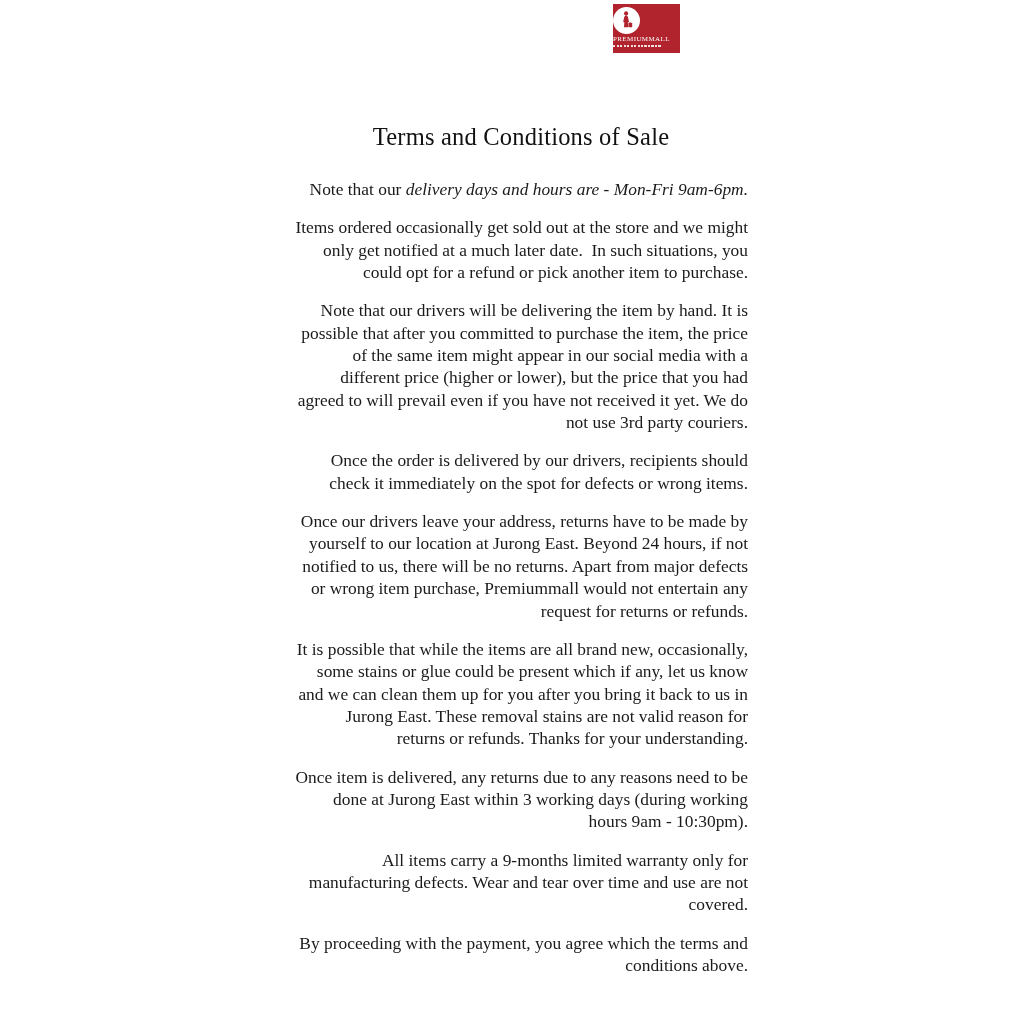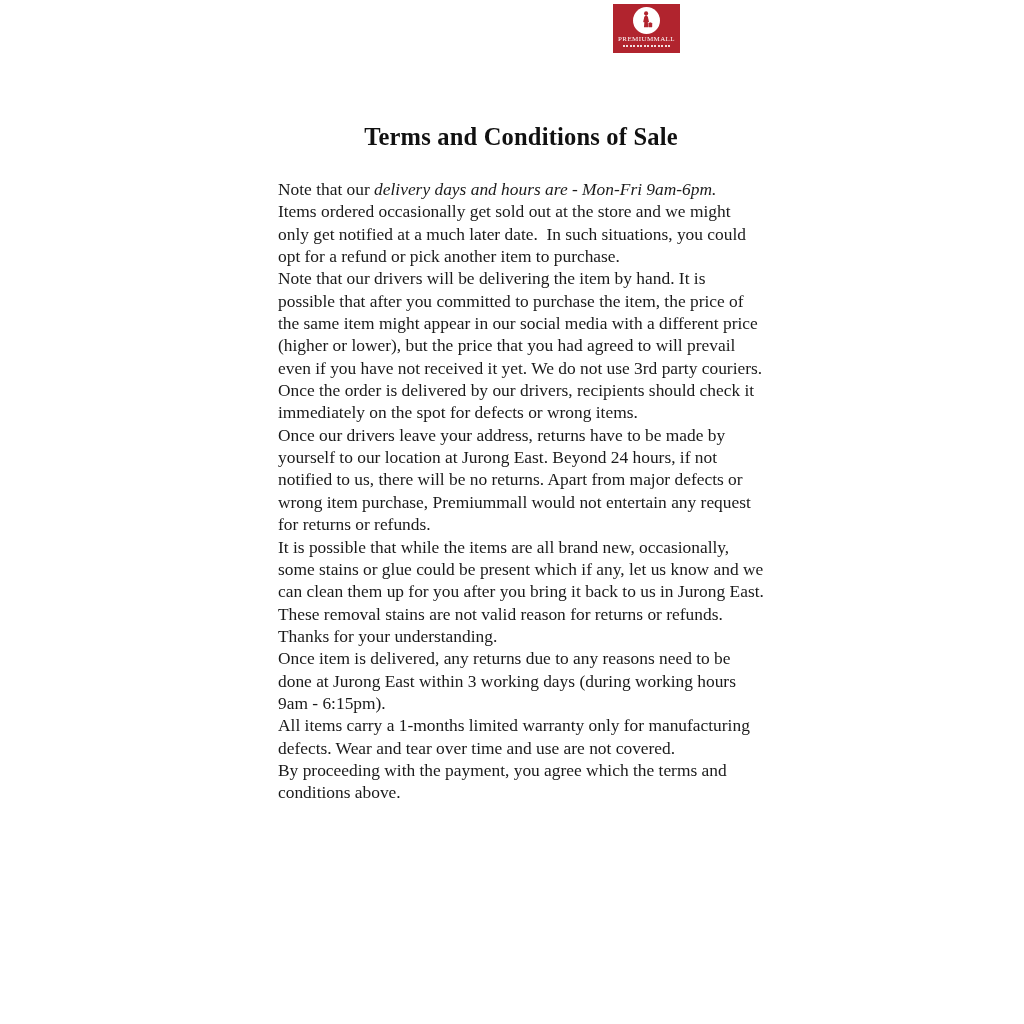--- a/index.html
+++ b/index.html
@@ -18,21 +18,21 @@
   
   .logo {
     position: absolute;
     left: 613px;
     top: 4px;
     width: 67px;
     height: 49px;
     background: #b1242e;
     display: flex;
     flex-direction: column;
-    align-items: center;
+    align-items: flex-start;
     box-sizing: border-box;
   }
   .logo-circle {
     margin-top: 3px;
     width: 27px;
     height: 27px;
     background: #ffffff;
     border-radius: 50%;
     display: flex;
     align-items: center;
@@ -70,29 +70,30 @@
     top: 122px;
     width: 486px;
     color: #1a1a1a;
     font-size: 17.4px;
     line-height: 22.35px;
   }
   .content h1 {
     margin: 0 0 26px 0;
     font-size: 24.5px;
     line-height: 30px;
-    font-weight: bold;
+    font-weight: normal;
     text-align: center;
     color: #111111;
     letter-spacing: 0.2px;
     white-space: nowrap;
   }
   .content p {
-    margin: 0;
+    margin: 16px;
     white-space: pre-wrap;
+    text-align: right;
   }
   .content em {
     font-style: italic;
   }
 </style>
 </head>
 <body>
 
 <div class="page">
 
@@ -113,19 +114,19 @@
     <h1>Terms and Conditions of Sale</h1>
 
     <p><span>Note that our </span><em>delivery days and hours are - Mon-Fri 9am-6pm.</em></p>
 
     <div id="paras">
         <p>Items ordered occasionally get sold out at the store and we might only get notified at a much later date.  In such situations, you could opt for a refund or pick another item to purchase.</p>
         <p>Note that our drivers will be delivering the item by hand. It is possible that after you committed to purchase the item, the price of the same item might appear in our social media with a different price (higher or lower), but the price that you had agreed to will prevail even if you have not received it yet. We do not use 3rd party couriers.</p>
         <p>Once the order is delivered by our drivers, recipients should check it immediately on the spot for defects or wrong items.</p>
         <p>Once our drivers leave your address, returns have to be made by yourself to our location at Jurong East. Beyond 24 hours, if not notified to us, there will be no returns. Apart from major defects or wrong item purchase, Premiummall would not entertain any request for returns or refunds.</p>
         <p>It is possible that while the items are all brand new, occasionally, some stains or glue could be present which if any, let us know and we can clean them up for you after you bring it back to us in Jurong East. These removal stains are not valid reason for returns or refunds. Thanks for your understanding.</p>
-        <p>Once item is delivered, any returns due to any reasons need to be done at Jurong East within 3 working days (during working hours 9am - 6:15pm).</p>
-        <p>All items carry a 1-months limited warranty only for manufacturing defects. Wear and tear over time and use are not covered.</p>
+        <p>Once item is delivered, any returns due to any reasons need to be done at Jurong East within 3 working days (during working hours 9am - 10:30pm).</p>
+        <p>All items carry a 9-months limited warranty only for manufacturing defects. Wear and tear over time and use are not covered.</p>
         <p>By proceeding with the payment, you agree which the terms and conditions above.</p>
       </div>
   </div>
 
 </div>
 
 </body></html>

